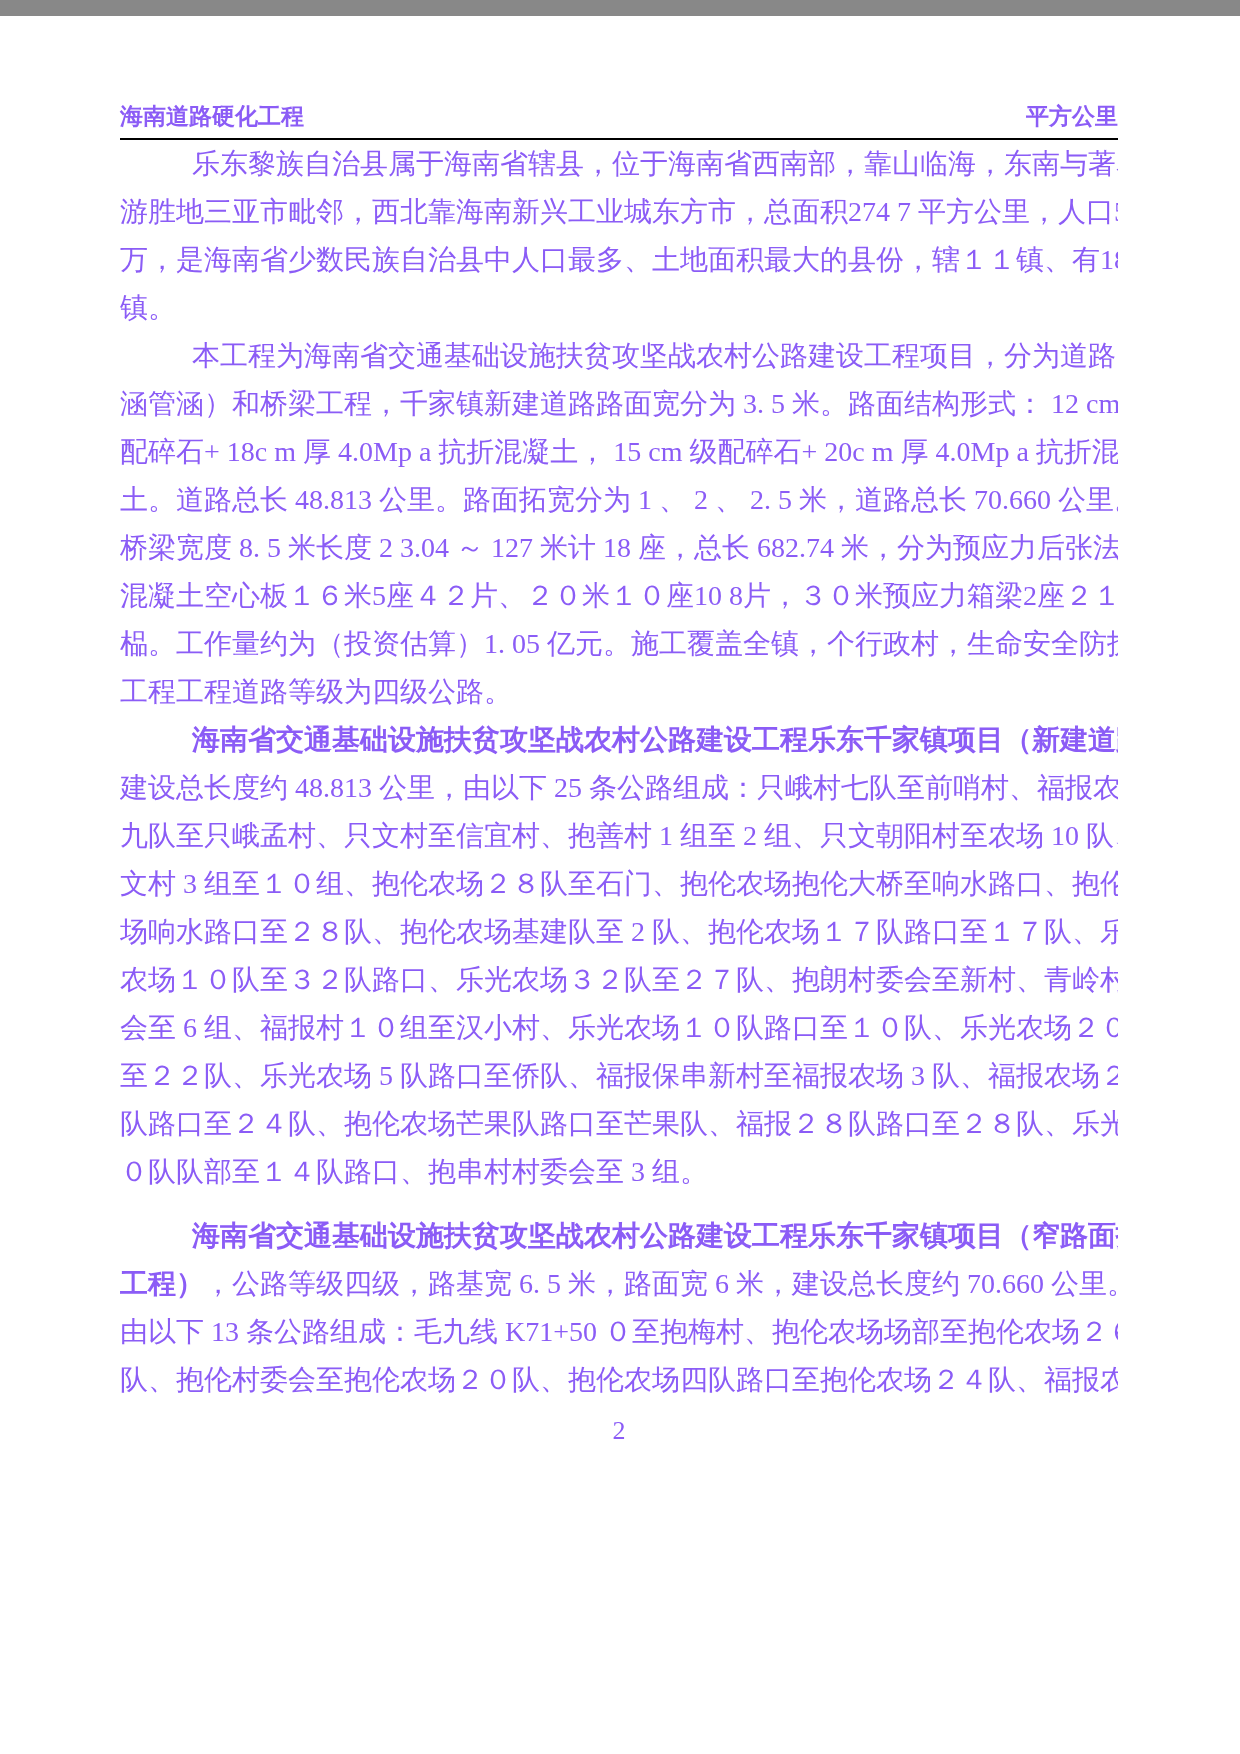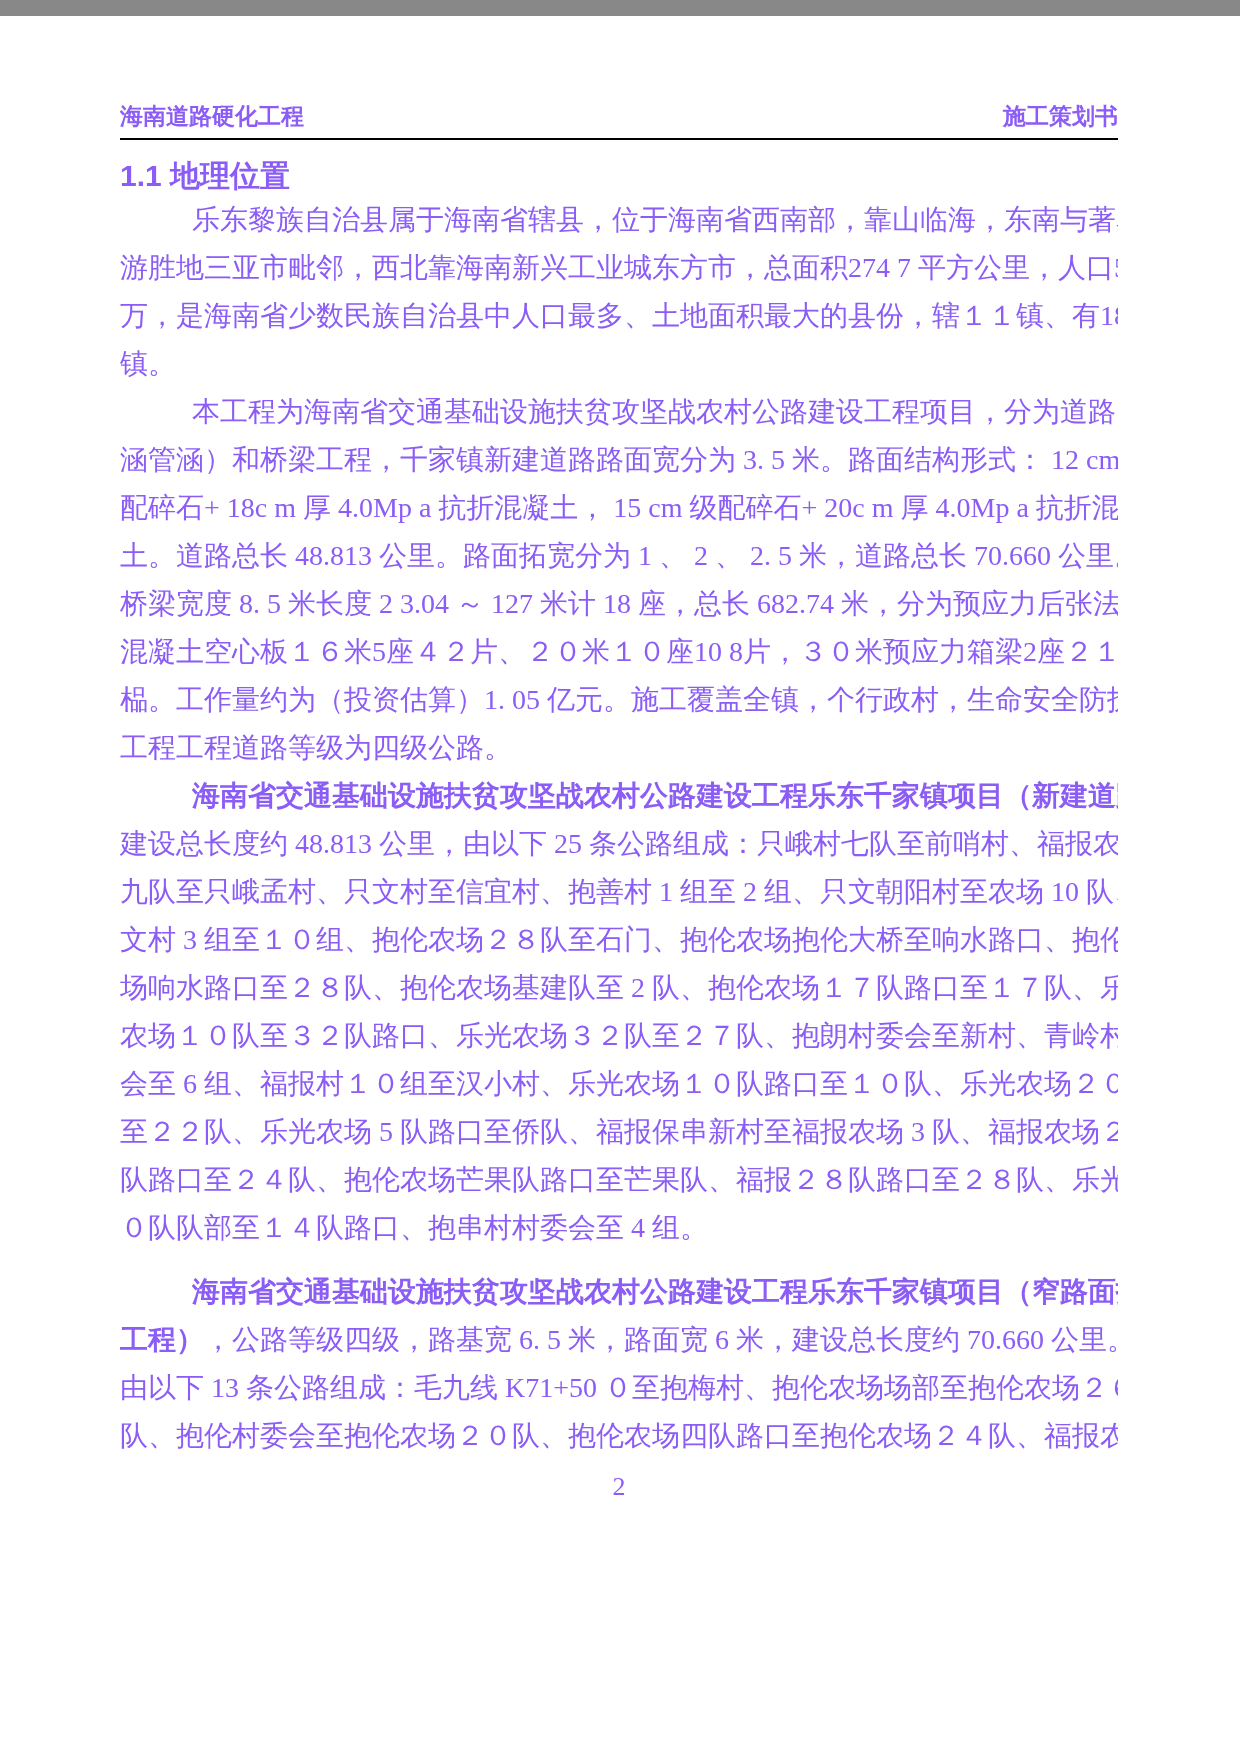--- a/index.html
+++ b/index.html
@@ -63,27 +63,26 @@
     line-height: 34px;
   }
 </style>
 </head>
 <body>
 
 <div class="page">
 
   <div class="header">
     <span>海南道路硬化工程</span>
-    <span>施工策划书</span>
+    <span>平方公里</span>
   </div>
 
   <div class="content">
 
 
-    <div class="h2" id="h2-1">1.1 地理位置</div>
 
     <div class="para" id="p1">
         <div class="line first"><span>乐东黎族自治县属于海南省辖县，位于海南省西南部，靠山临海，东南与著名旅</span></div>
         <div class="line"><span>游胜地三亚市毗邻，西北靠海南新兴工业城东方市，总面积274 7 平方公里，人口50</span></div>
         <div class="line"><span>万，是海南省少数民族自治县中人口最多、土地面积最大的县份，辖１１镇、有18 8</span></div>
         <div class="line end"><span>镇。</span></div>
       </div>
 
 
     <div class="para" id="p2">
@@ -100,21 +99,21 @@
     <div class="para" id="p3">
         <div class="line first"><b>海南省交通基础设施扶贫攻坚战农村公路建设工程乐东千家镇项目（新建道路）</b></div>
         <div class="line"><span>建设总长度约 48.813 公里，由以下 25 条公路组成：只峨村七队至前哨村、福报农场</span></div>
         <div class="line"><span>九队至只峨孟村、只文村至信宜村、抱善村 1 组至 2 组、只文朝阳村至农场 10 队、只</span></div>
         <div class="line"><span>文村 3 组至１０组、抱伦农场２８队至石门、抱伦农场抱伦大桥至响水路口、抱伦农</span></div>
         <div class="line"><span>场响水路口至２８队、抱伦农场基建队至 2 队、抱伦农场１７队路口至１７队、乐光</span></div>
         <div class="line"><span>农场１０队至３２队路口、乐光农场３２队至２７队、抱朗村委会至新村、青岭村委</span></div>
         <div class="line"><span>会至 6 组、福报村１０组至汉小村、乐光农场１０队路口至１０队、乐光农场２０队</span></div>
         <div class="line"><span>至２２队、乐光农场 5 队路口至侨队、福报保串新村至福报农场 3 队、福报农场２４</span></div>
         <div class="line"><span>队路口至２４队、抱伦农场芒果队路口至芒果队、福报２８队路口至２８队、乐光３</span></div>
-        <div class="line end"><span>０队队部至１４队路口、抱串村村委会至 4 组。</span></div>
+        <div class="line end"><span>０队队部至１４队路口、抱串村村委会至 3 组。</span></div>
       </div>
 
     <div class="para" id="p4">
         <div class="line first"><b>海南省交通基础设施扶贫攻坚战农村公路建设工程乐东千家镇项目（窄路面拓宽</b></div>
         <div class="line"><b>工程）</b><span>，公路等级四级，路基宽 6. 5 米，路面宽 6 米，建设总长度约 70.660 公里。</span></div>
         <div class="line"><span>由以下 13 条公路组成：毛九线 K71+50 ０至抱梅村、抱伦农场场部至抱伦农场２６</span></div>
         <div class="line"><span>队、抱伦村委会至抱伦农场２０队、抱伦农场四队路口至抱伦农场２４队、福报农场</span></div>
       </div>
 
     <div class="page-number">2</div>

